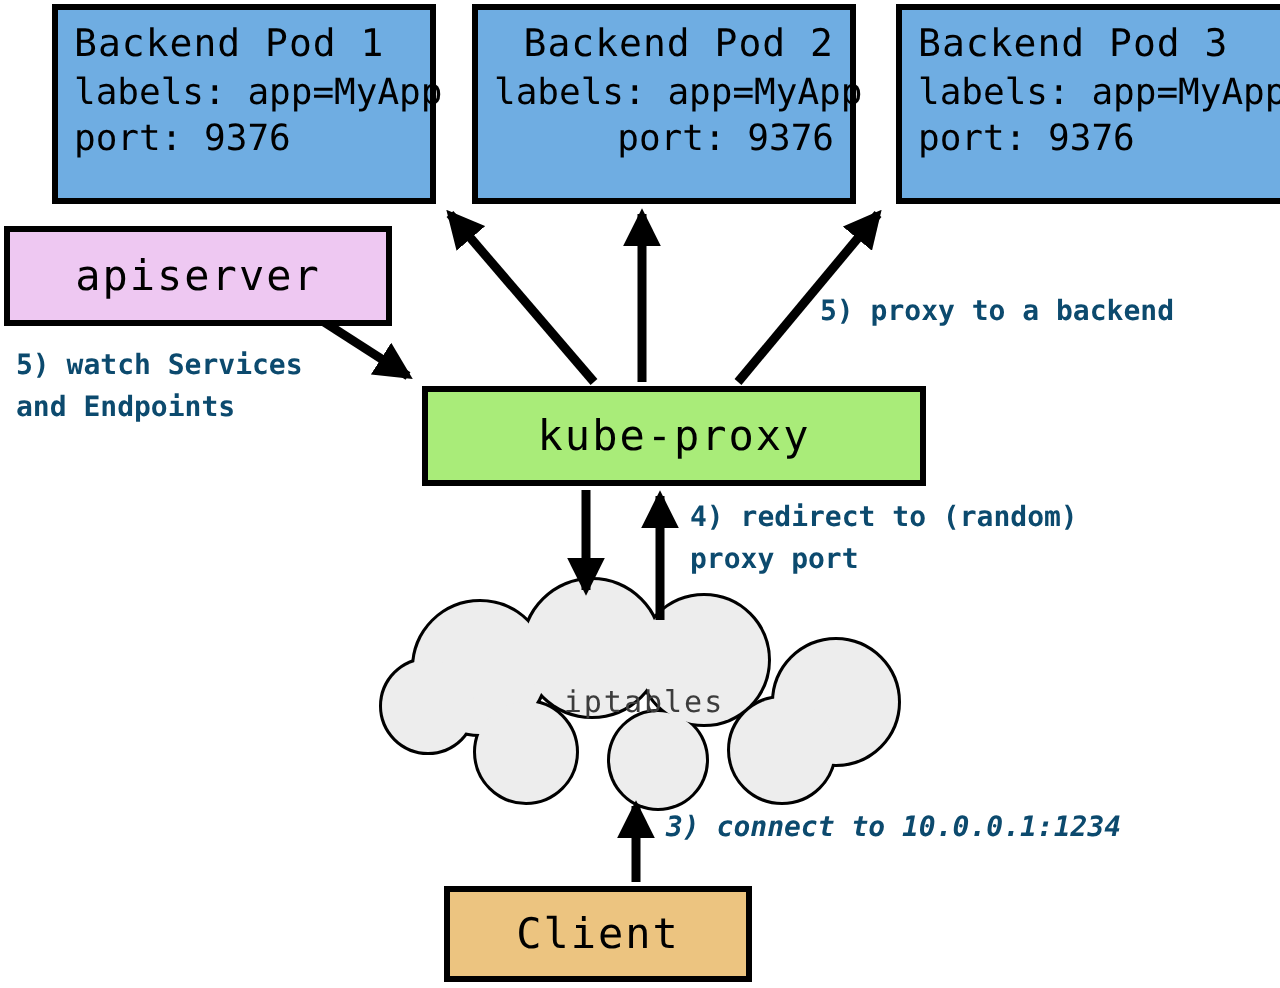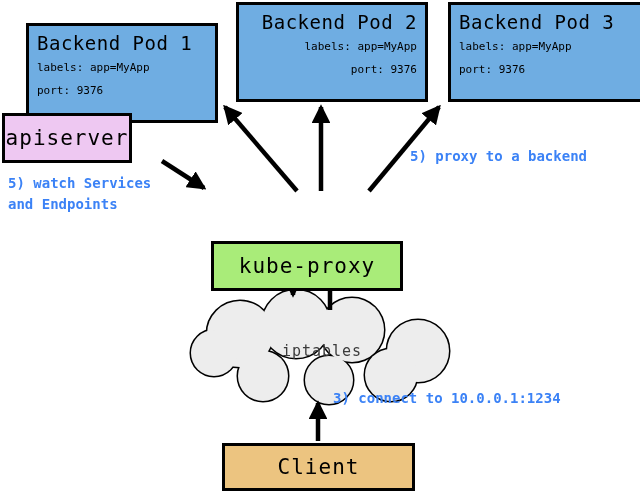--- a/index.html
+++ b/index.html
@@ -26,37 +26,37 @@
     height: 100px;
     padding: 4px 8px;
   }
   .pod-title {
     font-size: 19px;
     line-height: 26px;
     white-space: nowrap;
     letter-spacing: 0.5px;
   }
   .pod-detail {
-    font-size: 11px;
+    font-size: 18px;
     line-height: 23px;
     white-space: nowrap;
   }
   .label-box {
     display: flex;
     align-items: center;
     justify-content: center;
     font-size: 21px;
     letter-spacing: 1px;
   }
   .note {
     position: absolute;
     font-size: 14px;
     font-weight: bold;
     line-height: 21px;
-    color: #3b82f6;
+    color: #0c4a6e;
     white-space: pre-line;
   }
   .arrow-layer {
     position: absolute;
     left: 0;
     top: 0;
     pointer-events: none;
   }
   .cloud-text {
     font-size: 15px;
@@ -104,48 +104,50 @@
       <line x1="162" y1="161" x2="204" y2="188" marker-end="url(#ah)"></line>
       <line x1="297" y1="191" x2="225" y2="107" marker-end="url(#ah)"></line>
       <line x1="321" y1="191" x2="321" y2="107" marker-end="url(#ah)"></line>
       <line x1="369" y1="191" x2="439" y2="107" marker-end="url(#ah)"></line>
       <line x1="293" y1="245" x2="293" y2="295" marker-end="url(#ah)"></line>
       <line x1="330" y1="310" x2="330" y2="248" marker-end="url(#ah)"></line>
       <line x1="318" y1="441" x2="318" y2="403" marker-end="url(#ah)"></line>
     </g>
   </svg>
 
-  <div class="box pod" style="left: 26px; width: 192px; background-color: rgb(111, 173, 226); margin-top: 21px;">
+  <div class="box pod" style="left: 26px; width: 192px; background-color: rgb(111, 173, 226);">
     <div class="pod-title">Backend Pod 1</div>
     <div class="pod-detail">labels: app=MyApp</div>
     <div class="pod-detail">port: 9376</div>
   </div>
 
   <div class="box pod" style="left: 236px; width: 192px; background-color: rgb(111, 173, 226); text-align: right;">
     <div class="pod-title">Backend Pod 2</div>
     <div class="pod-detail">labels: app=MyApp</div>
     <div class="pod-detail">port: 9376</div>
   </div>
 
   <div class="box pod" style="left: 448px; width: 224px; background-color: rgb(111, 173, 226);">
     <div class="pod-title">Backend Pod 3</div>
     <div class="pod-detail">labels: app=MyApp</div>
     <div class="pod-detail">port: 9376</div>
   </div>
 
-  <div class="box label-box" style="left: 2px; top: 113px; width: 130px; height: 50px; background-color: rgb(238, 200, 242);">
+  <div class="box label-box" style="left: 2px; top: 113px; width: 194px; height: 50px; background-color: rgb(238, 200, 242);">
     <span>apiserver</span>
   </div>
 
-  <div class="box label-box" style="left: 211px; top: 193px; width: 192px; height: 50px; background-color: rgb(169, 236, 121); margin-top: 48px;">
+  <div class="box label-box" style="left: 211px; top: 193px; width: 252px; height: 50px; background-color: rgb(169, 236, 121);">
     <span>kube-proxy</span>
   </div>
 
-  <div class="box label-box" style="left: 222px; top: 443px; width: 193px; height: 48px; background-color: rgb(236, 196, 128);">
+  <div class="box label-box" style="left: 222px; top: 443px; width: 154px; height: 48px; background-color: rgb(236, 196, 128);">
     <span>Client</span>
   </div>
 
   <div class="note" style="left:8px; top:173px;">5) watch Services
 and Endpoints</div>
-  <div class="note" style="left:333px; top:388px;">3) connect to 10.0.0.1:1234</div>
+  <div class="note" style="left:333px; top:404px;font-style:italic;">3) connect to 10.0.0.1:1234</div>
+  <div class="note" style="left:345px; top:249px;">4) redirect to (random)
+proxy port</div>
   <div class="note" style="left:410px; top:146px;">5) proxy to a backend</div>
 
 </div>
 
 </body></html>

